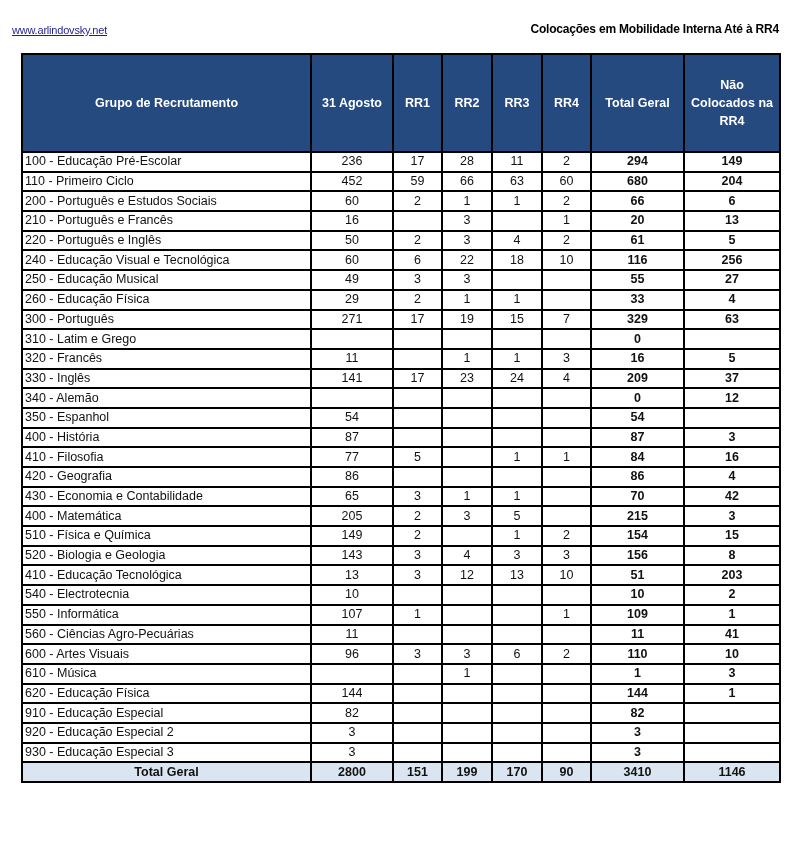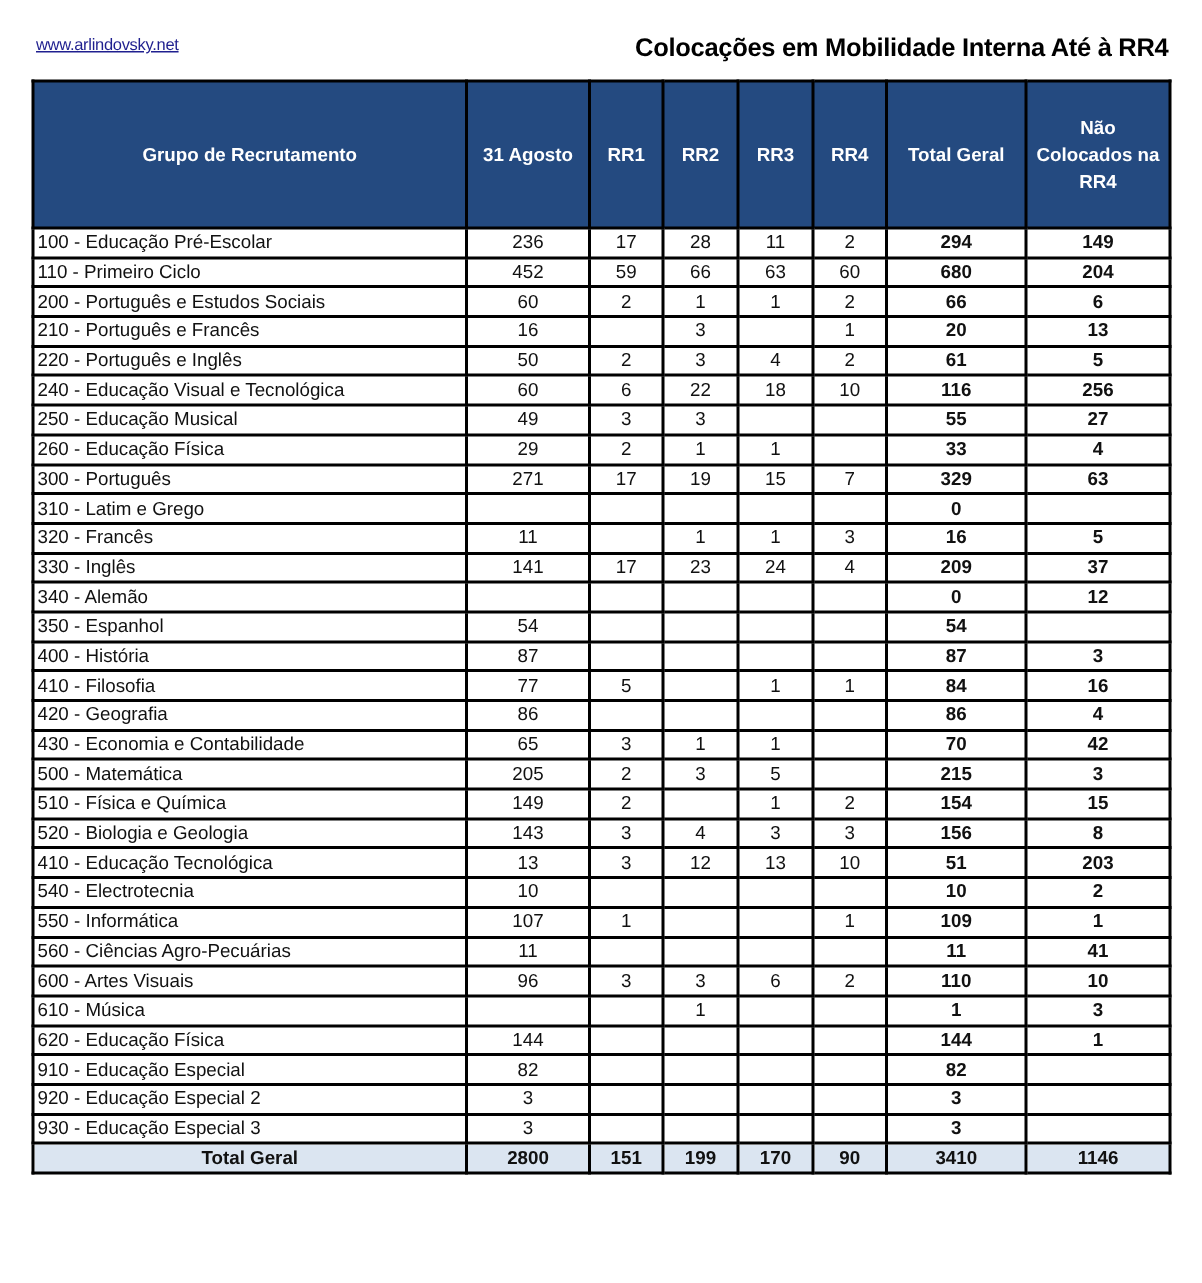--- a/index.html
+++ b/index.html
@@ -1,18 +1,18 @@
 <!DOCTYPE html>
 <html><head>
 <meta charset="utf-8">
 <style>
   html, body { margin:0; padding:0; background:#ffffff; }
   body { width:801px; height:855px; position:relative; font-family:"Liberation Sans", sans-serif; overflow:hidden; }
-  .top-link { position:absolute; left:24px; top:24px; font-size:11px; color:#1f1f8f; text-decoration:underline; letter-spacing:-0.2px;text-align:center; }
-  .doc-title { position:absolute; right:22px; top:22px; font-size:17px; font-weight:bold; color:#000; letter-spacing:-0.2px; }
+  .top-link { position:absolute; left:12px; top:24px; font-size:11px; color:#1f1f8f; text-decoration:underline; letter-spacing:-0.2px;text-align:center; }
+  .doc-title { position:absolute; right:22px; top:22px; font-size:12px; font-weight:bold; color:#000; letter-spacing:-0.2px; }
   table.main { position:absolute; left:21px; top:53px; border-collapse:collapse; table-layout:fixed; width:758px; border:2px solid #000; }
   table.main col.c0 { width:289px; }
   table.main col.c1 { width:82px; }
   table.main col.c2 { width:49px; }
   table.main col.c3 { width:50px; }
   table.main col.c4 { width:50px; }
   table.main col.c5 { width:49px; }
   table.main col.c6 { width:93px; }
   table.main col.c7 { width:96px; }
   th { background:#244a80; color:#ffffff; font-weight:bold; font-size:12.5px; height:72px; border:2px solid #000; padding:12px 4px; text-align:center; line-height:18px; }
@@ -225,21 +225,21 @@
         <td class="grupo">430 - Economia  e Contabilidade</td>
         <td>65</td>
         <td>3</td>
         <td>1</td>
         <td>1</td>
         <td></td>
         <td class="bold">70</td>
         <td class="bold">42</td>
       </tr>
       <tr>
-        <td class="grupo">500 - Matemática</td>
+        <td class="grupo">400 - Matemática</td>
         <td>205</td>
         <td>2</td>
         <td>3</td>
         <td>5</td>
         <td></td>
         <td class="bold">215</td>
         <td class="bold">3</td>
       </tr>
       <tr>
         <td class="grupo">510 - Física e Química</td>

